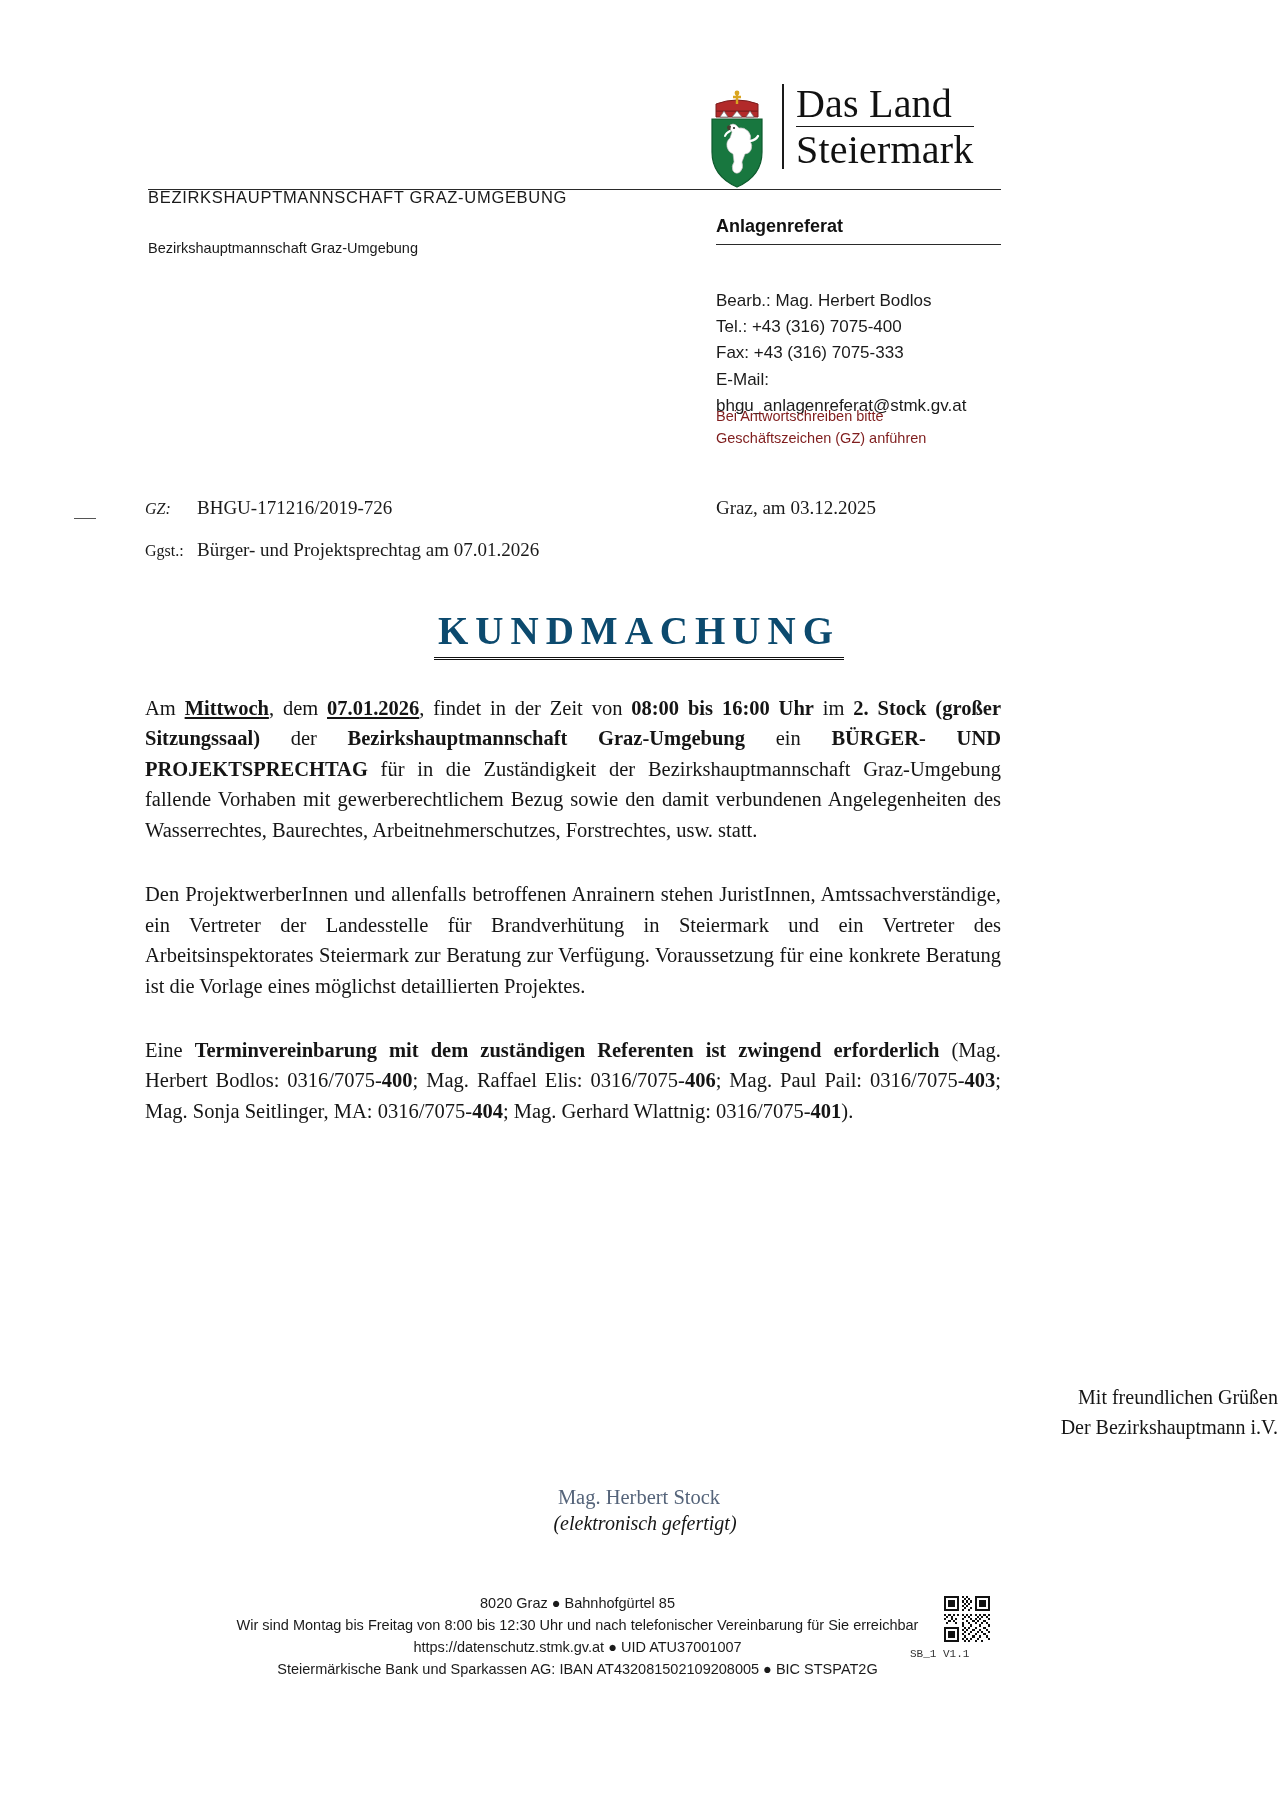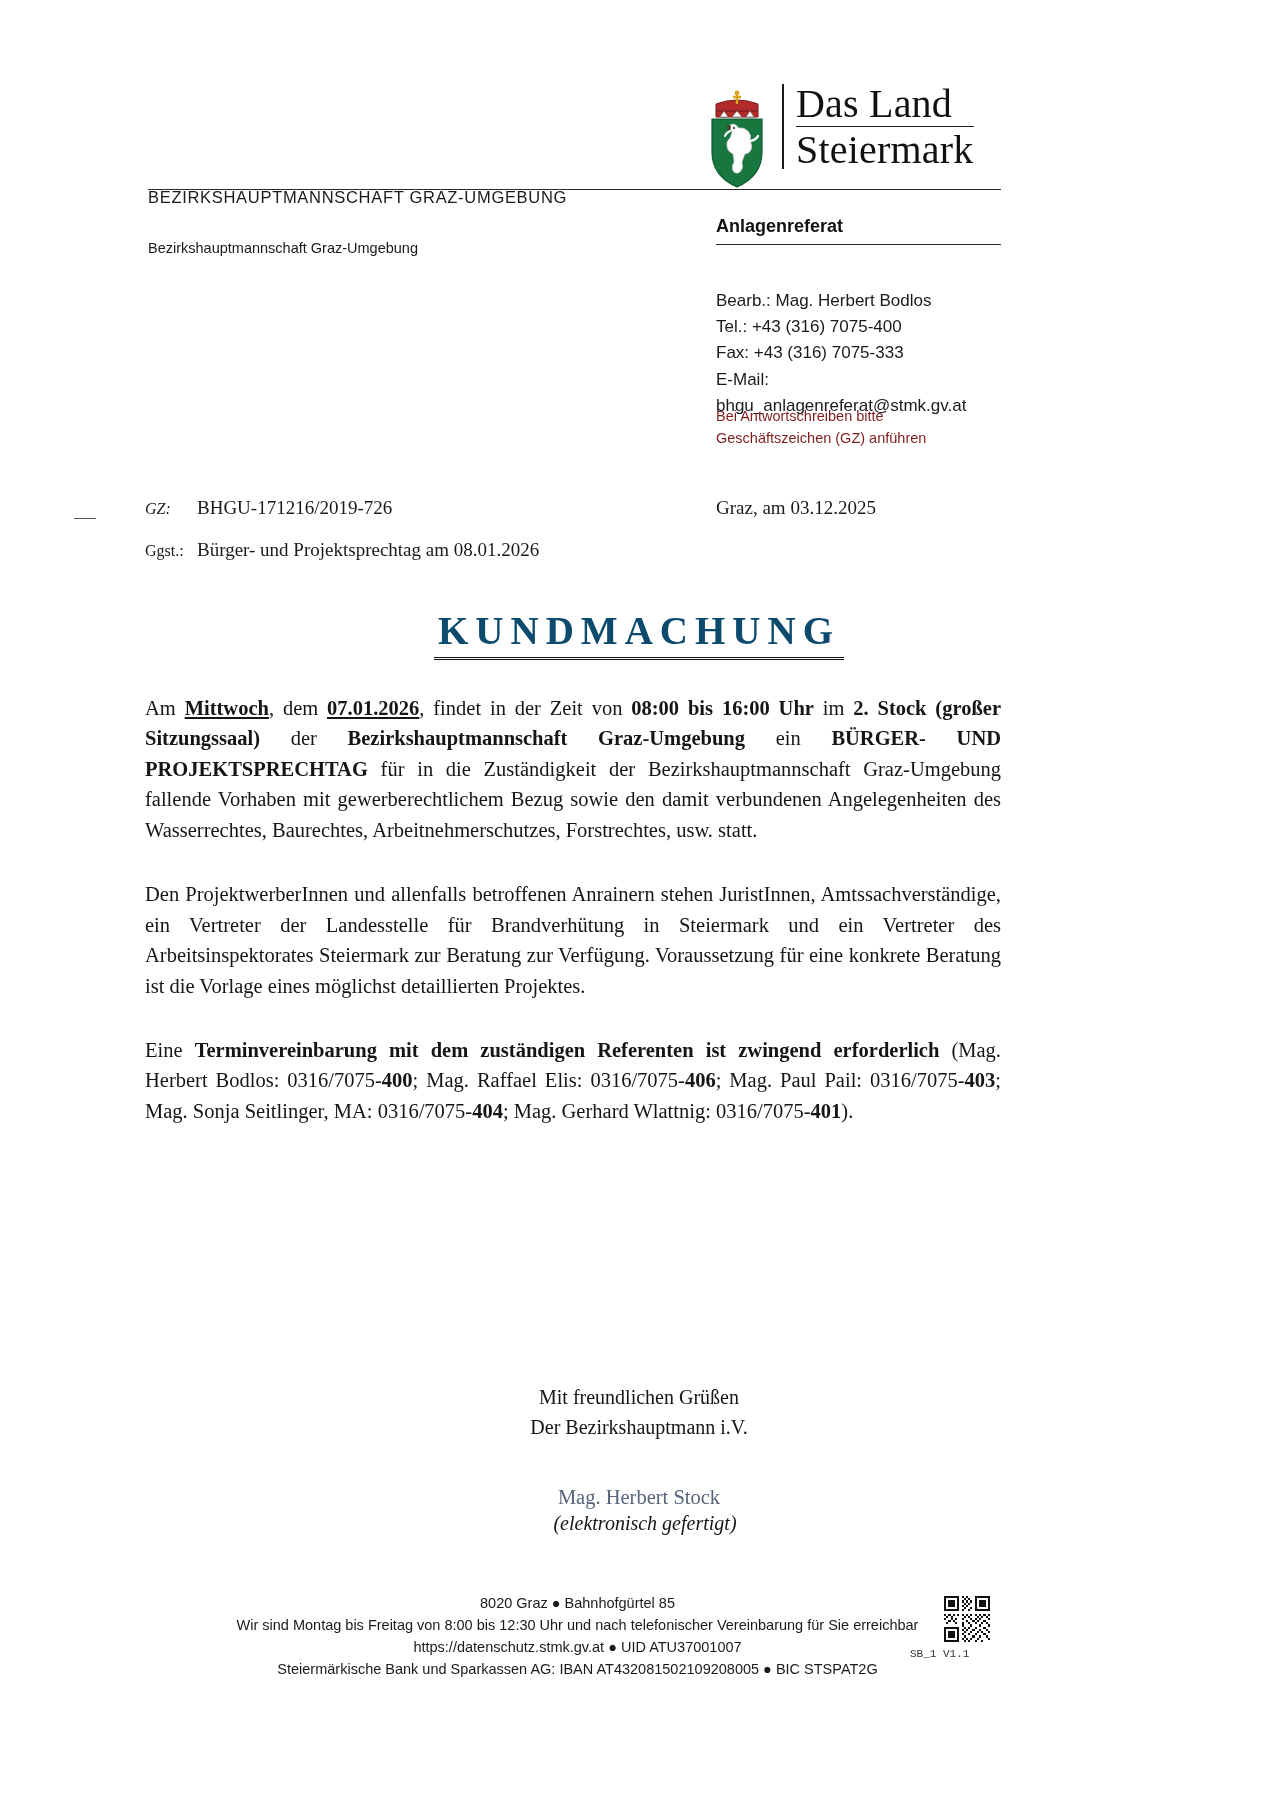--- a/index.html
+++ b/index.html
@@ -183,21 +183,21 @@
   }
   .para b { font-weight: bold; }
   .para u { text-decoration: underline; }
 
   
   .sig {
     position: absolute;
     left: 0;
     top: 1382px;
     width: 1278px;
-    text-align: center;
+    text-align: right;
     font-size: 20px;
     line-height: 1.5;
     color: #151515;
   }
   .sig-name {
     position: absolute;
     left: 0;
     top: 1486px;
     width: 1278px;
     text-align: center;
@@ -295,21 +295,21 @@
     <div>Bei Antwortschreiben bitte</div>
     <div>Geschäftszeichen (GZ) anführen</div>
   </div>
 
   <div class="fold-mark"></div>
   <div class="gz-row">
     <span class="gz-label">GZ:</span><span>BHGU-171216/2019-726</span>
   </div>
   <div class="date-row">Graz, am 03.12.2025</div>
   <div class="ggst-row">
-    <span class="ggst-label">Ggst.:</span><span>Bürger- und Projektsprechtag am 08.01.2026</span>
+    <span class="ggst-label">Ggst.:</span><span>Bürger- und Projektsprechtag am 07.01.2026</span>
   </div>
 
   <div class="title">
     <span>KUNDMACHUNG</span>
   </div>
 
   <div class="body-wrap">
     <p class="para">Am <b><u>Mittwoch</u></b>, dem <b><u>07.01.2026</u></b>, findet in der Zeit von <b>08:00 bis 16:00 Uhr</b> im <b>2. Stock (großer Sitzungssaal)</b> der <b>Bezirkshauptmannschaft Graz-Umgebung</b> ein <b>BÜRGER- UND PROJEKTSPRECHTAG</b> für in die Zuständigkeit der Bezirkshauptmannschaft Graz-Umgebung fallende Vorhaben mit gewerberechtlichem Bezug sowie den damit verbundenen Angelegenheiten des Wasserrechtes, Baurechtes, Arbeitnehmerschutzes, Forstrechtes, usw. statt.</p>
     <p class="para">Den ProjektwerberInnen und allenfalls betroffenen Anrainern stehen JuristInnen, Amtssachverständige, ein Vertreter der Landesstelle für Brandverhütung in Steiermark und ein Vertreter des Arbeitsinspektorates Steiermark zur Beratung zur Verfügung. Voraussetzung für eine konkrete Beratung ist die Vorlage eines möglichst detaillierten Projektes.</p>
     <p class="para">Eine <b>Terminvereinbarung mit dem zuständigen Referenten ist zwingend erforderlich</b> (Mag. Herbert Bodlos: 0316/7075-<b>400</b>; Mag. Raffael Elis: 0316/7075-<b>406</b>; Mag. Paul Pail: 0316/7075-<b>403</b>; Mag. Sonja Seitlinger, MA: 0316/7075-<b>404</b>; Mag. Gerhard Wlattnig: 0316/7075-<b>401</b>).</p>

